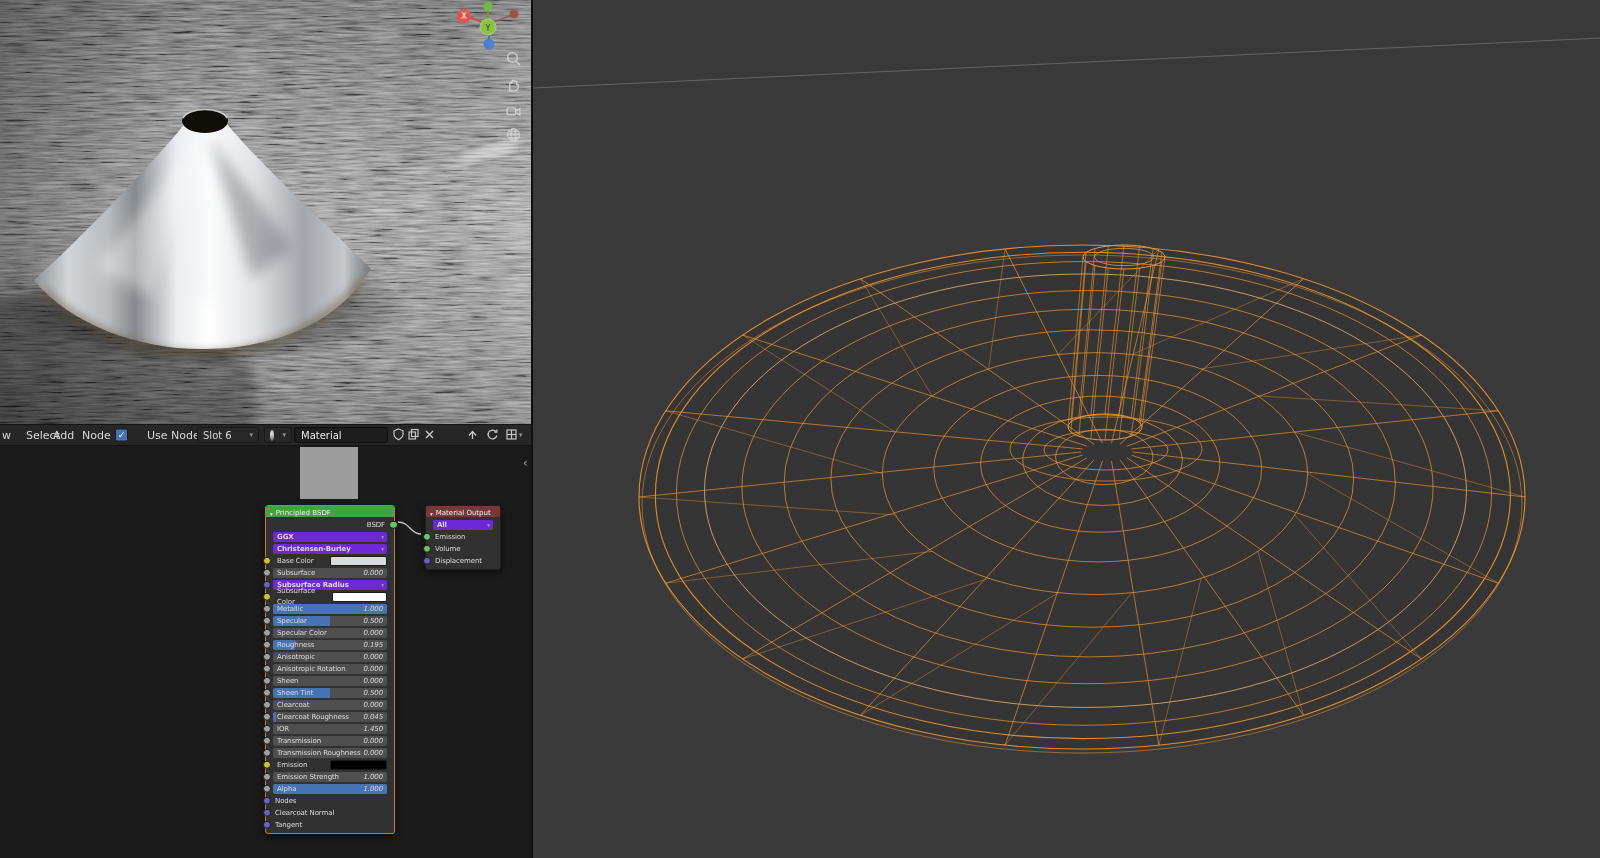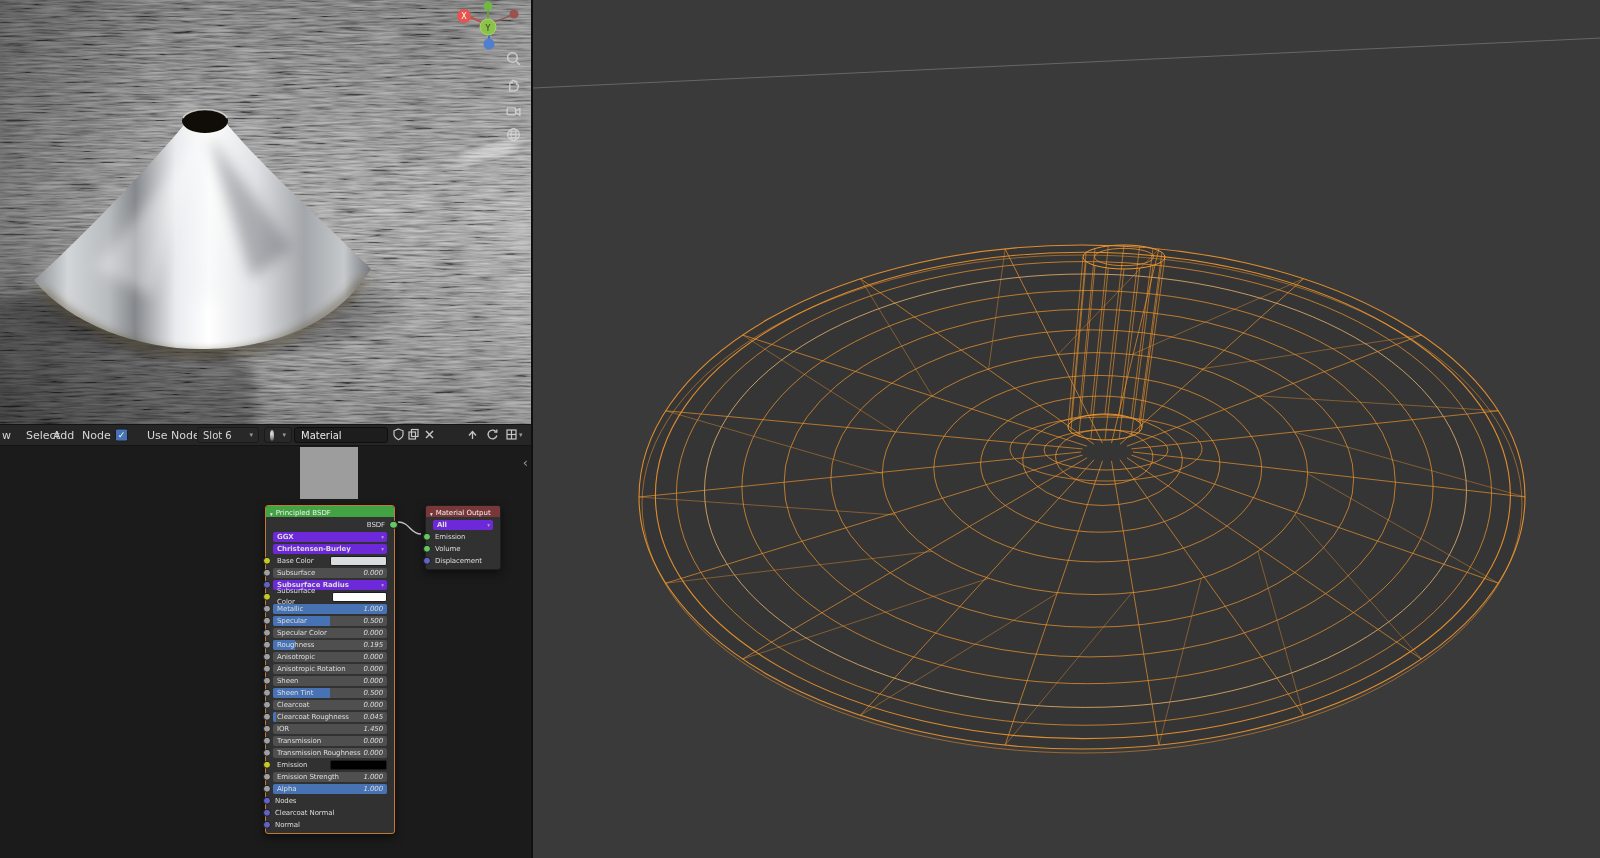--- a/index.html
+++ b/index.html
@@ -379,21 +379,21 @@
             </div>
             <div class="nrow input plainrow">
               <span class="lbl">Nodes</span>
               <div class="socket left" style="background: rgb(99, 99, 199);"></div>
             </div>
             <div class="nrow input plainrow">
               <span class="lbl">Clearcoat Normal</span>
               <div class="socket left" style="background: rgb(99, 99, 199);"></div>
             </div>
             <div class="nrow input plainrow">
-              <span class="lbl">Normal</span>
+              <span class="lbl">Tangent</span>
               <div class="socket left" style="background: rgb(99, 99, 199);"></div>
             </div>
           </div>
       </div>
 
       <div class="node" style="left:425px;top:59px;width:76px;">
         <div class="nhead red">
           <span class="tri">▾</span>
           <span>Material Output</span>
         </div>

